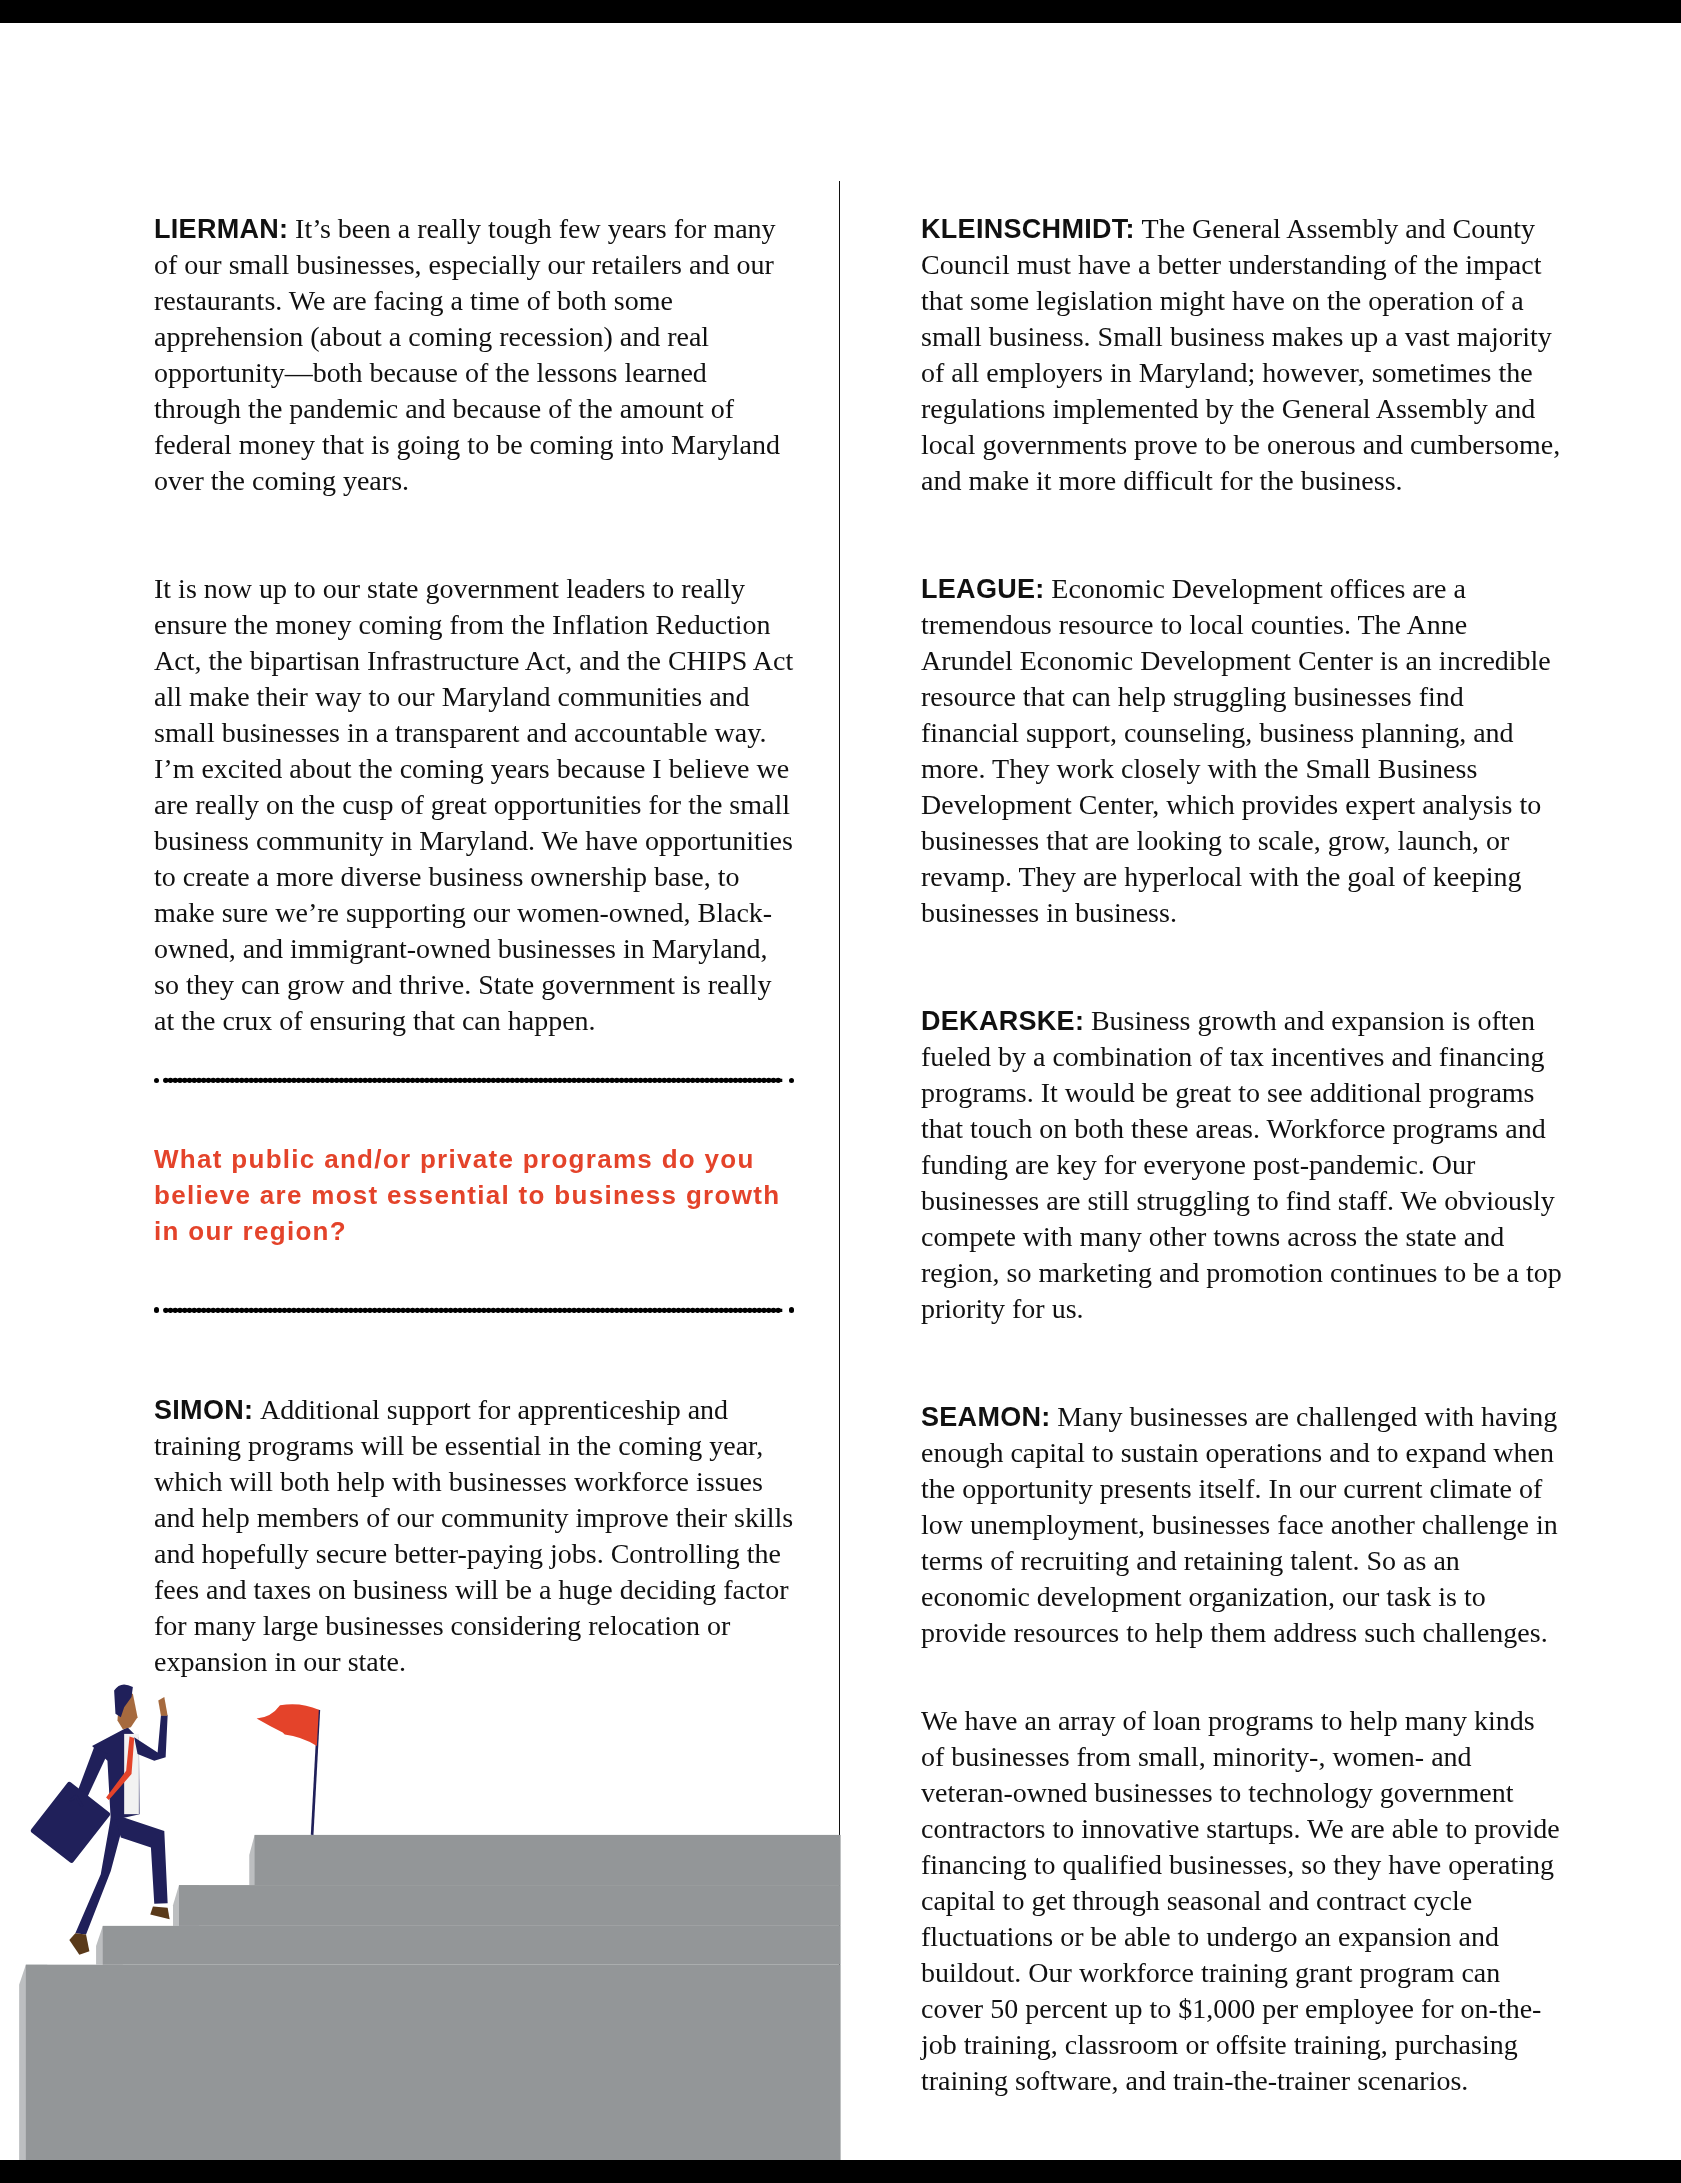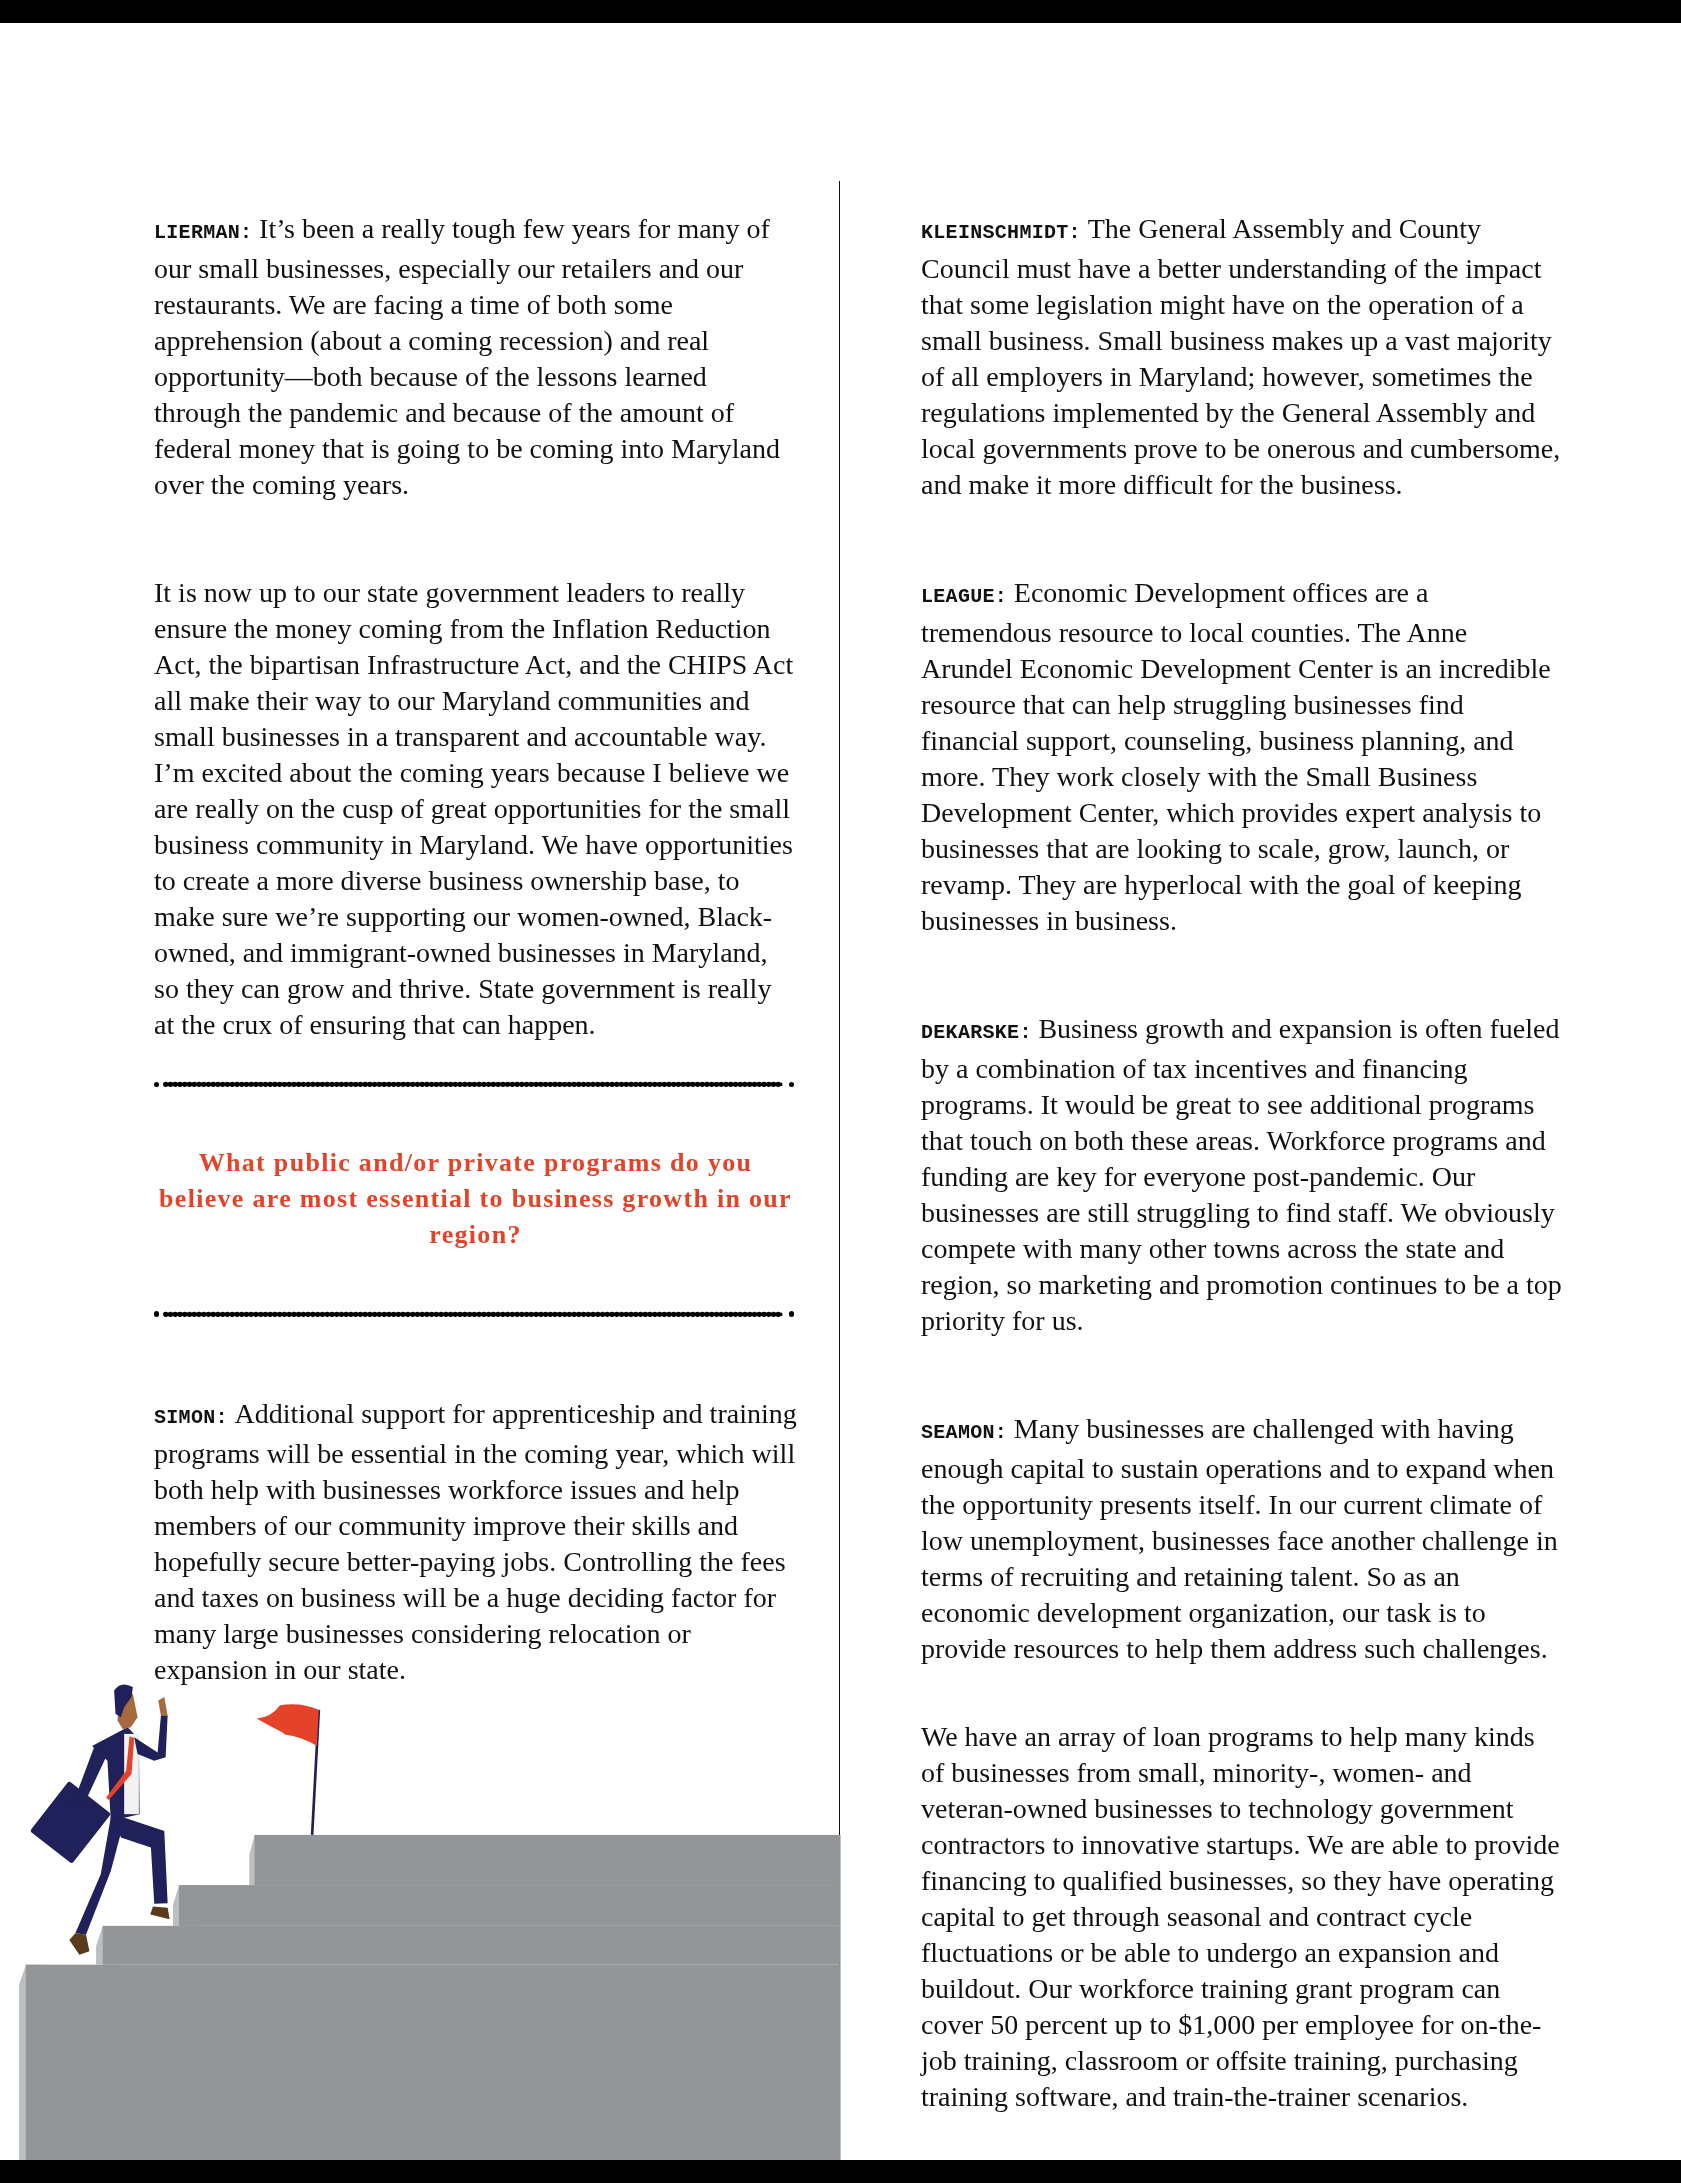--- a/index.html
+++ b/index.html
@@ -7,31 +7,31 @@
          font-family:"Liberation Serif", "DejaVu Serif", serif; color:#111; }
   .bar-top { position:absolute; left:0; top:0; width:1681px; height:23.4px; background:#000; }
   .bar-bottom { position:absolute; left:0; bottom:0; width:1681px; height:23.4px; background:#000; }
   .col-divider { position:absolute; left:839px; top:181px; width:1.3px; height:1881px; background:#111; }
 
   .col { position:absolute; top:175px; font-size:28px; line-height:36px; }
   .col-left { left:154px; width:643px; }
   .col-right { left:921px; width:643px; }
 
   .para { margin:0 0 36px 0; white-space:pre-line; }
-  .speaker { font-family:Liberation Mono, monospace; font-weight:bold;
-             letter-spacing:0.3px; font-size:20px; margin-right:6.7px; }
+  .speaker { font-family:Liberation Sans, sans-serif; font-weight:bold;
+             letter-spacing:0.3px; font-size:27px; margin-right:6.7px; }
 
   .rule { position:relative; height:9.4px; margin:37px 0 0 0; width:643px; }
   .rule .dot-l { position:absolute; left:0; top:2px; width:5.4px; height:5.4px; border-radius:50%; background:#000; }
   .rule .dot-r { position:absolute; left:635px; top:2px; width:5.4px; height:5.4px; border-radius:50%; background:#000; }
   .rule-inner { position:absolute; left:9.4px; top:1.3px; width:767px; height:6.7px; }
 
-  .question { font-family:Liberation Serif, serif; font-weight:bold;
+  .question { font-family:Liberation Sans, sans-serif; font-weight:bold;
               color:#e4432a; font-size:26px; line-height:36px; letter-spacing:1.3px;
-              margin:56px 0 56px 0; white-space:pre-line;text-align:center; }
+              margin:56px 0 56px 0; white-space:pre-line; }
 
   .illustration { position:absolute; left:0; top:1667px; width:841px; height:493px; }
 </style>
 </head>
 <body>
 
 <div class="bar-top"></div>
 
 <div class="col col-left">
   <p class="para">

